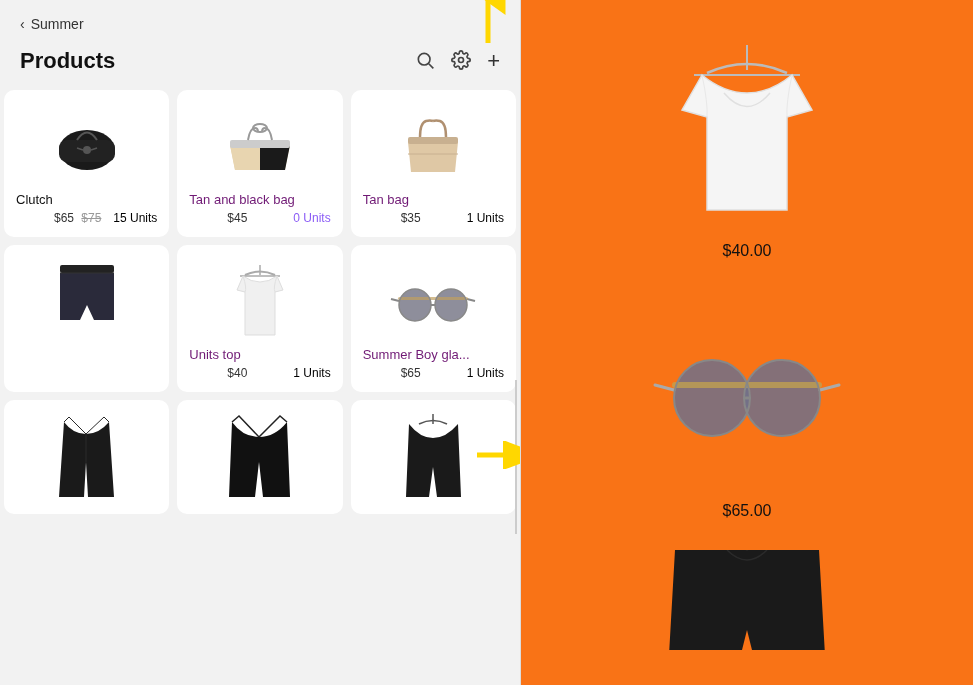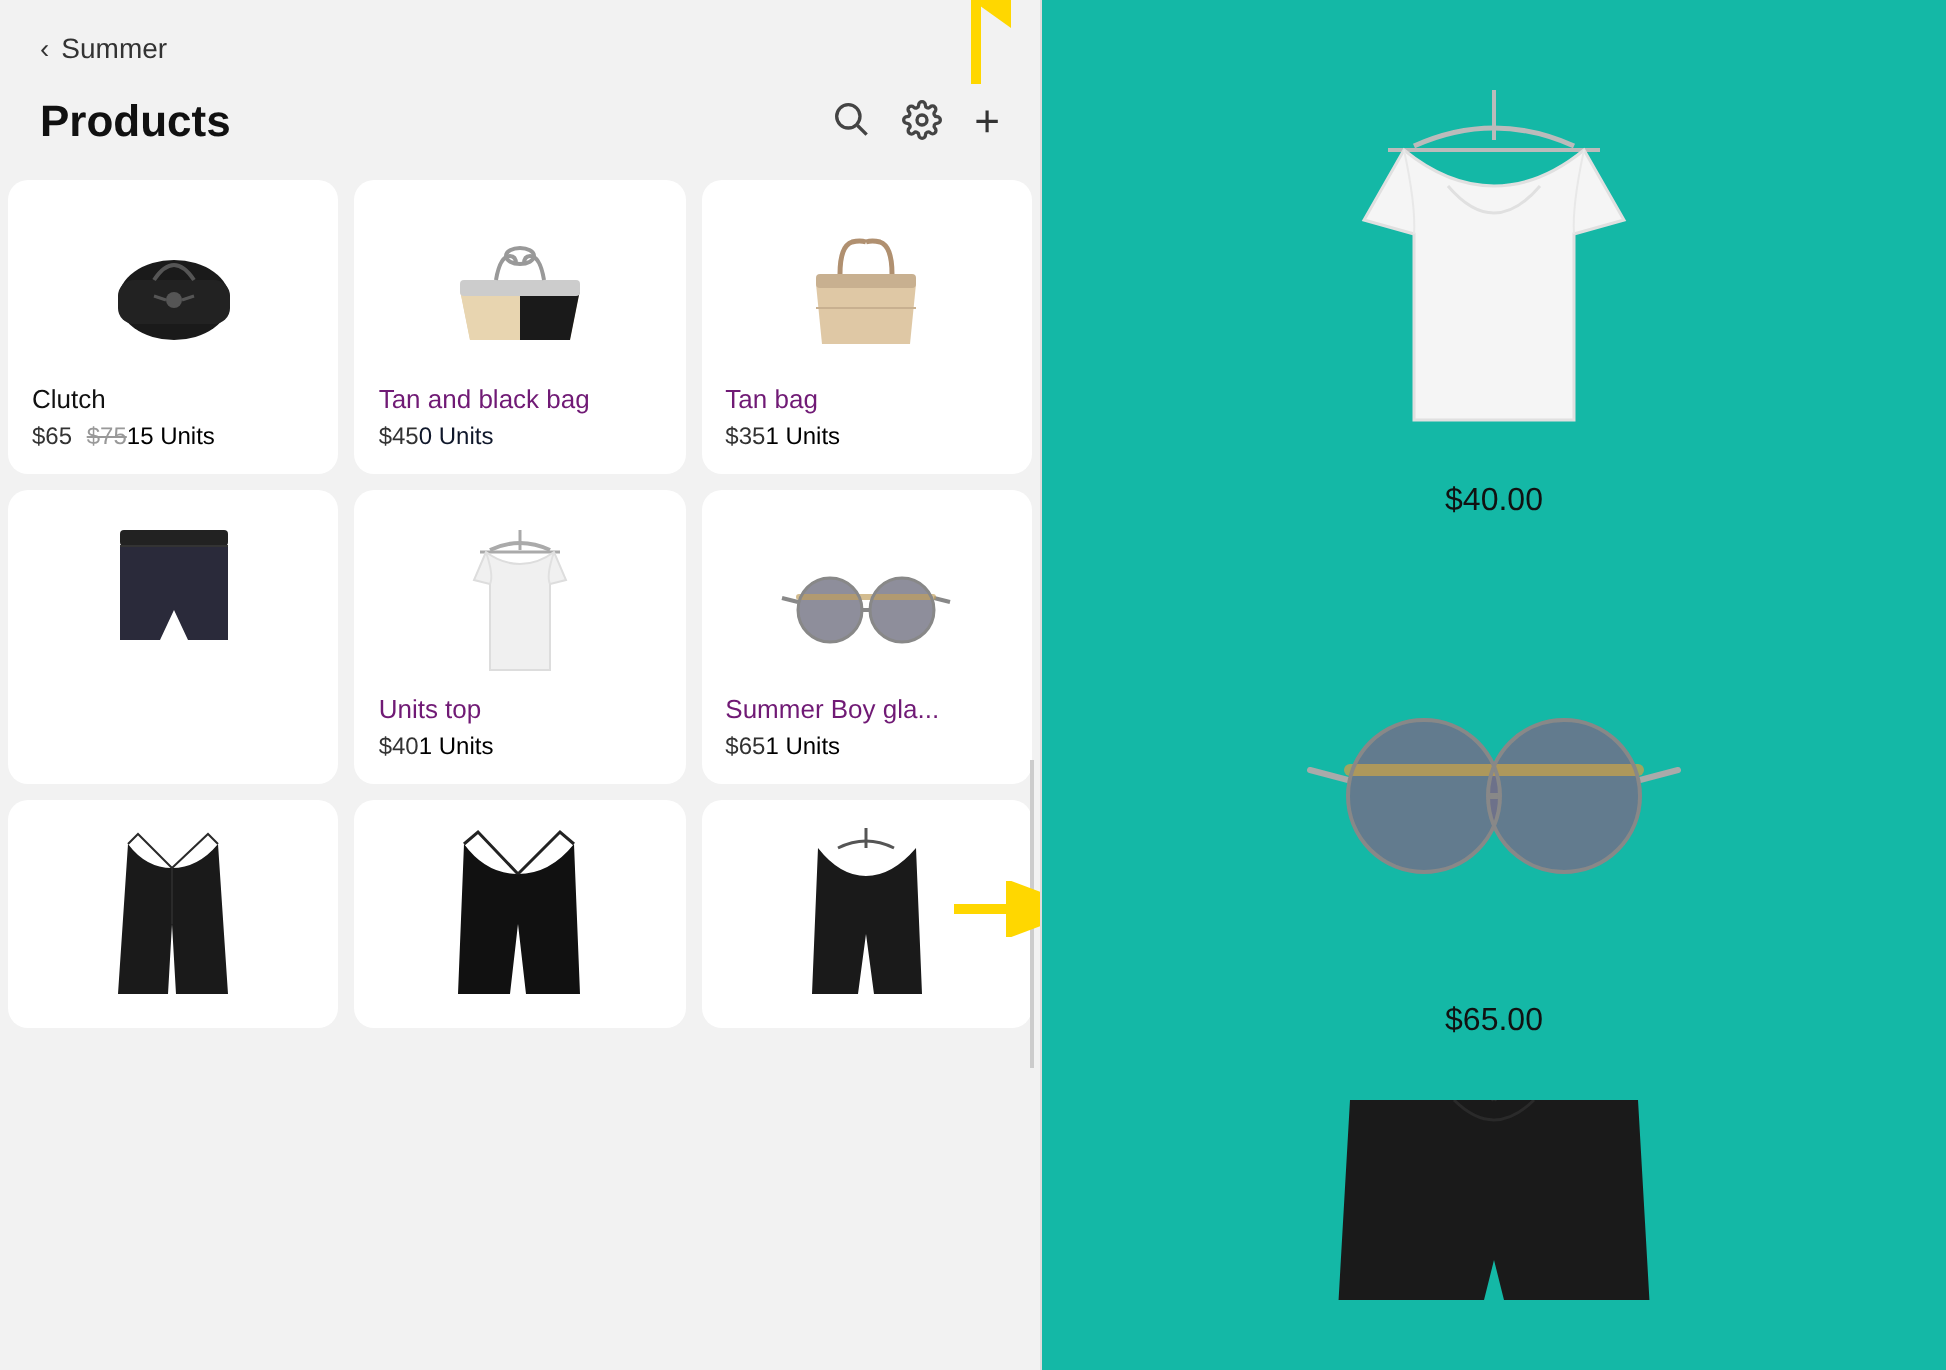--- a/index.html
+++ b/index.html
@@ -99,44 +99,45 @@
     .product-name {
       font-size: 13px;
       font-weight: 500;
       color: #701a75;
     }
     .product-name.black {
       color: #111;
     }
     .product-details {
       display: flex;
-      justify-content: flex-start;
-      align-items: center;
+      justify-content: space-between;
+      align-items: center;
+      margin-left: 38px;
     }
     .product-price {
       font-size: 12px;
       color: #333;
     }
     .product-price .strikethrough {
       text-decoration: line-through;
       color: #999;
       margin-left: 4px;
     }
     .product-units {
       font-size: 12px;
       color: #000000;
     }
     .product-units.red {
-      color: #0f172a;
+      color: #8b5cf6;
     }
 
     
     .right-panel {
       flex: 1;
-      background: #14b8a6;
+      background: #f97316;
       display: flex;
       flex-direction: column;
       align-items: center;
       padding: 30px 40px;
       gap: 30px;
       position: relative;
       border-left: 1px solid #ddd;
       overflow-y: auto;
     }
 

